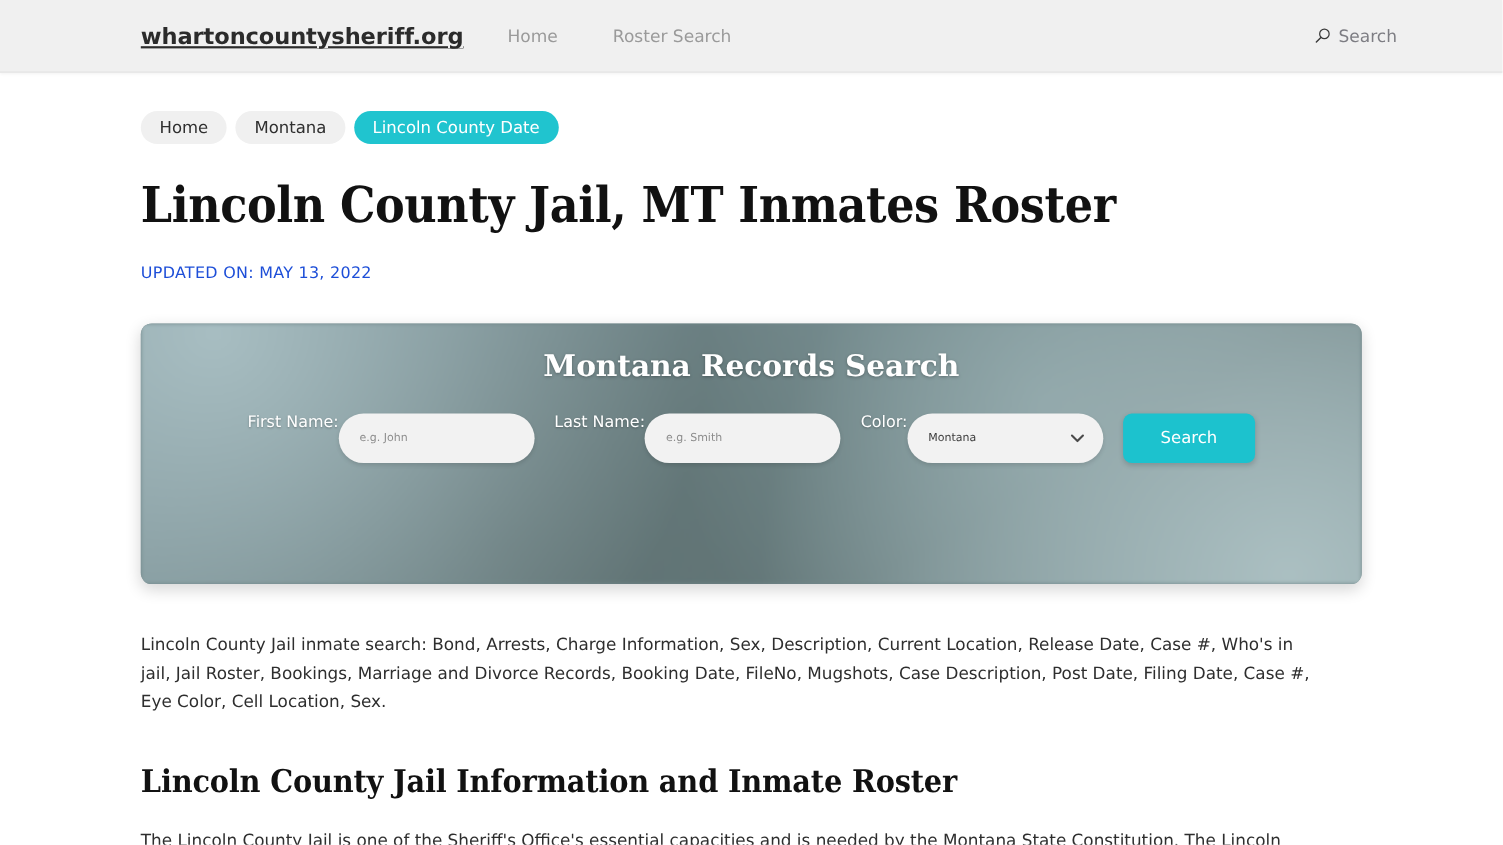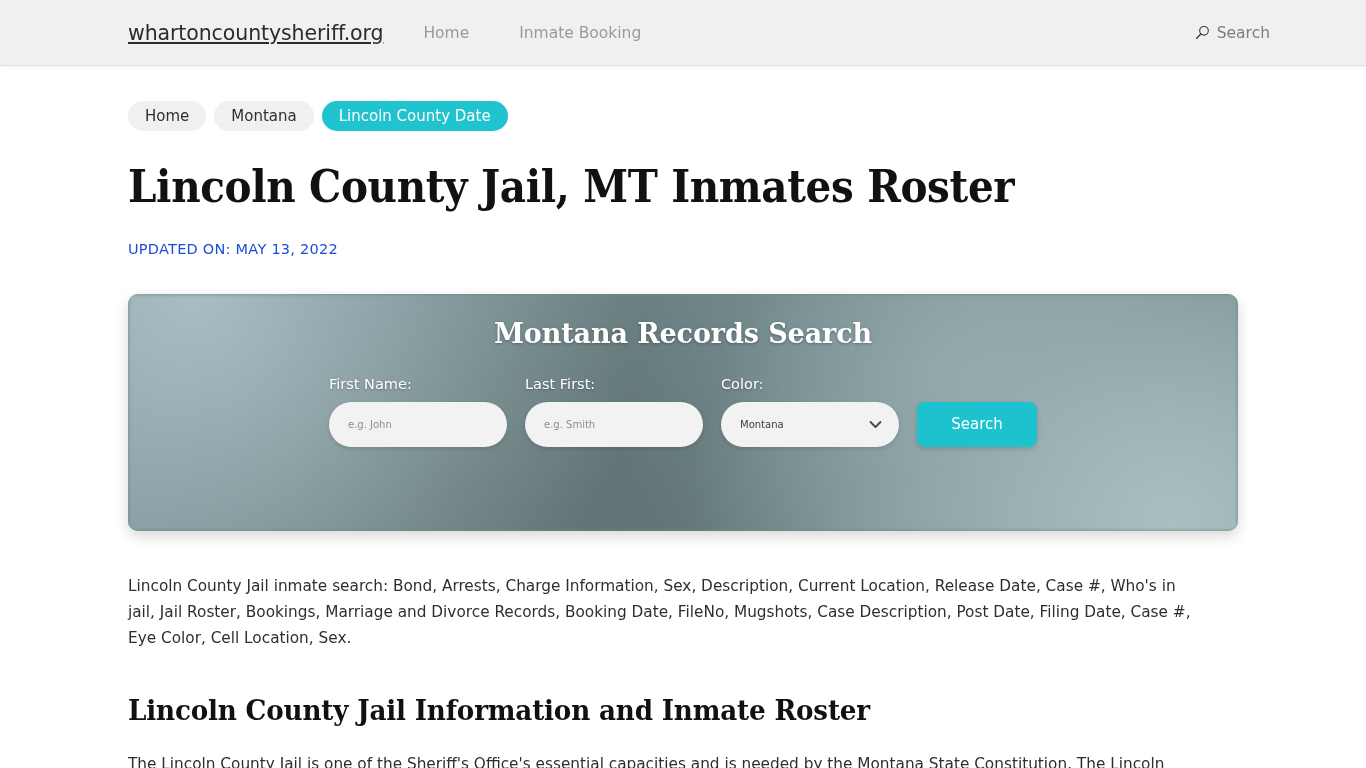--- a/index.html
+++ b/index.html
@@ -21,21 +21,21 @@
     box-shadow: 0 1px 3px rgba(0,0,0,0.055);
     display: flex;
     align-items: center;
     position: relative;
   }
   .brand {
     margin-left: 128px;
     font-size: 20.5px;
     color: #2b2b2b;
     letter-spacing: -0.1px;
-    font-weight: 400;
+    font-weight: 700;
     white-space: nowrap;
   }
   .nav {
     display: flex;
     align-items: center;
     margin-left: 40px;
     gap: 50px;
   }
   .nav a {
     font-size: 15.5px;
@@ -160,21 +160,21 @@
     text-shadow: 0 1px 3px rgba(0,0,0,0.3);
   }
   .form-row {
     display: flex;
     align-items: flex-end;
     gap: 18px;
     margin-top: 27px;
   }
   .field {
     display: flex;
-    flex-direction: column;
+    flex-direction: row;
   }
   .field label {
     font-size: 14.5px;
     color: #ffffff;
     margin-bottom: 10px;
     text-shadow: 0 1px 2px rgba(0,0,0,0.3);
   }
   .field input,
   .field select {
     width: 178px;
@@ -244,21 +244,21 @@
   }
 </style>
 </head>
 <body>
 
 <div class="site-header">
   <a class="brand" href="#">whartoncountysheriff.org</a>
 
   <nav class="nav">
     <a href="#">Home</a>
-    <a href="#">Inmate Booking</a>
+    <a href="#">Roster Search</a>
   </nav>
 
   <div class="header-search">
     <span class="sicon">
       <svg width="15" height="15" viewBox="0 0 16 16" aria-hidden="true">
         <circle cx="9.6" cy="6.2" r="4.6" fill="none" stroke="#3a3a3a" stroke-width="1.2"></circle>
         <line x1="6.2" y1="9.6" x2="1.8" y2="14.1" stroke="#3a3a3a" stroke-width="1.4" stroke-linecap="round"></line>
       </svg>
     </span>
     <span class="slabel">Search</span>
@@ -283,21 +283,21 @@
     <div class="panel-inner">
       <h2 class="panel-title">Montana Records Search</h2>
 
       <form class="form-row">
         <div class="field">
           <label>First Name:</label>
           <input type="text" placeholder="e.g. John" style="">
         </div>
 
         <div class="field">
-          <label>Last First:</label>
+          <label>Last Name:</label>
           <input type="text" placeholder="e.g. Smith" style="">
         </div>
 
         <div class="field select-wrap">
           <label>Color:</label>
           <select>
             <option>Montana</option>
           </select>
           <span class="chevron">
             <svg width="13" height="9" viewBox="0 0 13 9" aria-hidden="true">

